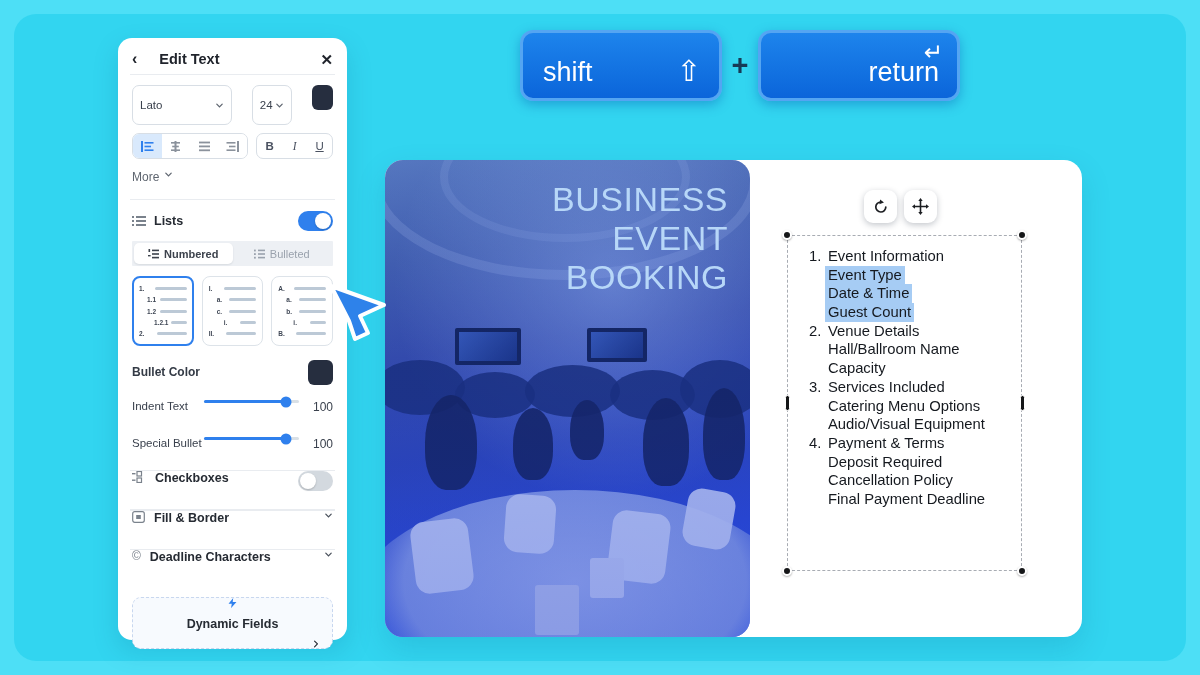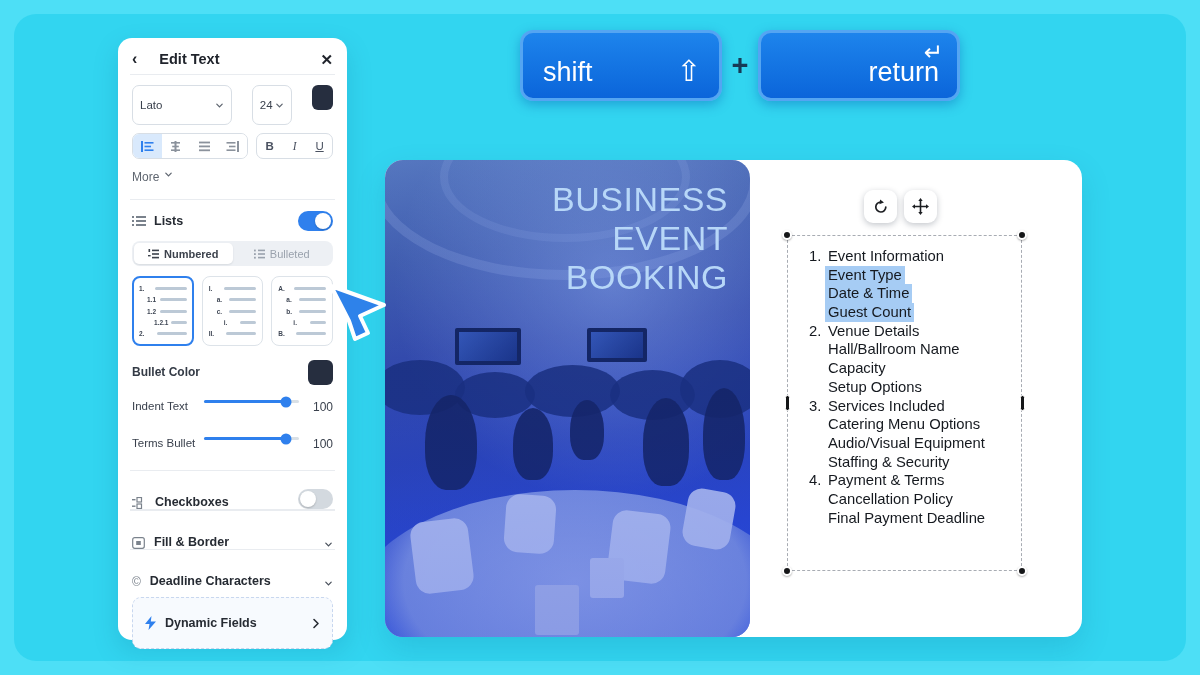--- a/index.html
+++ b/index.html
@@ -37,21 +37,21 @@
   .more-row { display:flex; align-items:flex-start; gap:5px; margin-top:11px; font-size:12px; color:#5f6670; cursor:pointer; height:16px; margin-bottom:13px; }
 
   .lists-row { display:flex; align-items:center; height:41px; gap:8px; }
   .sec-label { font-size:12.5px; font-weight:700; color:#262b33; }
   .toggle { width:35px; height:20px; border-radius:10px; position:relative; margin-left:auto; cursor:pointer; }
   .toggle.on { background:#2f80ed; }
   .toggle.off { background:#d3d9df; }
   .knob { position:absolute; top:2px; width:16px; height:16px; border-radius:50%; background:#fff; box-shadow:0 1px 2px rgba(0,0,0,.2); }
   .toggle.on .knob { right:2px; } .toggle.off .knob { left:2px; }
 
-  .tabs { height:25px; background:#edf0f4; border-radius:8px; display:flex; padding:2px; }
+  .tabs { height:25px; background:#edf0f4; border-radius:1px; display:flex; padding:2px; }
   .tab { flex:1; display:flex; align-items:center; justify-content:center; gap:5px; font-size:11px; color:#9aa2ad; cursor:pointer; border-radius:5px; }
   .tab.active { background:#fff; color:#3c424c; font-weight:700; box-shadow:0 1px 2px rgba(20,30,50,.1); }
 
   .cards { display:flex; gap:8px; margin-top:10px; height:70px; }
   .card { flex:1; border:1px solid #dde3e9; border-radius:8px; padding:7px 6px; display:flex; flex-direction:column; justify-content:space-between; cursor:pointer; background:#fff; }
   .card.selected { border:2px solid #2f80ed; padding:6px 5px; }
   .crow { display:flex; align-items:center; height:9px; }
   .crow .mk { font-size:6.5px; font-weight:700; color:#3e4654; white-space:nowrap; }
   .crow .bar { height:3px; background:#bcc9d6; border-radius:2px; margin-left:auto; }
   .card .crow:nth-child(1) .bar { width:32px; }
@@ -64,26 +64,26 @@
 
   .bullet-color-row { display:flex; align-items:center; margin-top:13px; height:26px; }
   .label-sm { font-size:12px; font-weight:600; color:#333a45; }
   .slider-row { display:flex; align-items:flex-start; margin-top:15px; height:17px; }
   .slider-row .label-sm { width:72px; font-weight:400; font-size:11.5px; color:#3a414d; }
   .track { position:relative; flex:1; height:3px; background:#d9e0e6; border-radius:2px; margin-right:10px; cursor:pointer; }
   .fill { position:absolute; left:0; top:0; height:3px; width:86%; background:#2f80ed; border-radius:2px; }
   .thumb { position:absolute; left:86%; top:50%; width:11px; height:11px; border-radius:50%; background:#2f80ed; transform:translate(-50%,-50%); cursor:grab; }
   .slider-val { width:24px; text-align:right; font-size:12px; color:#3a414d; }
 
-  .section-row { display:flex; align-items:flex-end; gap:9px; height:38px; cursor:pointer; }
+  .section-row { display:flex; align-items:flex-start; gap:9px; height:38px; cursor:pointer; }
   .icon-gray { color:#7a828c; display:flex; align-items:center; }
   .copy-glyph { font-size:12px; color:#7a828c; line-height:1; }
   .row-chev { margin-left:auto; }
 
-  .dyn-btn { margin-top:9px; height:52px; border:1.5px dashed #c8d7ef; background:#f7fafe; border-radius:9px; display:flex; align-items:center; gap:9px; padding:0 12px; cursor:pointer; }
+  .dyn-btn { margin-top:9px; height:52px; border:1.5px dashed #c8d7ef; background:#f7fafe; border-radius:9px; display:flex; align-items:center; gap:9px; padding:0 12px; cursor:pointer;flex-direction:column; }
   .dyn-btn .sec-label { font-size:12.5px; }
   .dyn-chev { margin-left:auto; } .mt16 { margin-top:16px; }
 
   
   .keys { position:absolute; left:520px; top:30px; display:flex; align-items:center; }
   .key { position:relative; width:202px; height:71px; border-radius:13px; background:linear-gradient(180deg,#1d84ec,#0b65da); border:3px solid #54a5f2; box-shadow:0 4px 12px rgba(0,70,165,.35); }
   .key .key-label { position:absolute; bottom:10px; color:#fff; font-size:27px; }
   .key.shift .key-label { left:20px; }
   .key.shift .key-icon { position:absolute; right:18px; bottom:12px; color:#fff; font-size:29px; line-height:1; }
   .key.return .key-label { right:18px; }
@@ -324,21 +324,21 @@
     <div class="slider-row">
       <span class="label-sm">Indent Text</span>
       <div class="track">
           <div class="fill"></div>
           <div class="thumb"></div>
         </div>
       <span class="slider-val">100</span>
     </div>
 
     <div class="slider-row" style="margin-top:20px;">
-      <span class="label-sm">Terms Bullet</span>
+      <span class="label-sm">Special Bullet</span>
       <div class="track">
           <div class="fill"></div>
           <div class="thumb"></div>
         </div>
       <span class="slider-val">100</span>
     </div>
 
     <div class="divider mt16"></div>
 
     <div class="section-row">
@@ -494,42 +494,38 @@
           </div>
         <div class="eline">
             <span class="num"></span>
             <span class="txt">Hall/Ballroom Name</span>
           </div>
         <div class="eline">
             <span class="num"></span>
             <span class="txt">Capacity</span>
           </div>
         <div class="eline">
-            <span class="num"></span>
-            <span class="txt">Setup Options</span>
-          </div>
-        <div class="eline">
             <span class="num">3.</span>
             <span class="txt">Services Included</span>
           </div>
         <div class="eline">
             <span class="num"></span>
             <span class="txt">Catering Menu Options</span>
           </div>
         <div class="eline">
             <span class="num"></span>
             <span class="txt">Audio/Visual Equipment</span>
           </div>
         <div class="eline">
-            <span class="num"></span>
-            <span class="txt">Staffing &amp; Security</span>
-          </div>
-        <div class="eline">
             <span class="num">4.</span>
             <span class="txt">Payment &amp; Terms</span>
+          </div>
+        <div class="eline">
+            <span class="num"></span>
+            <span class="txt">Deposit Required</span>
           </div>
         <div class="eline">
             <span class="num"></span>
             <span class="txt">Cancellation Policy</span>
           </div>
         <div class="eline">
             <span class="num"></span>
             <span class="txt">Final Payment Deadline</span>
           </div>
       </div>

